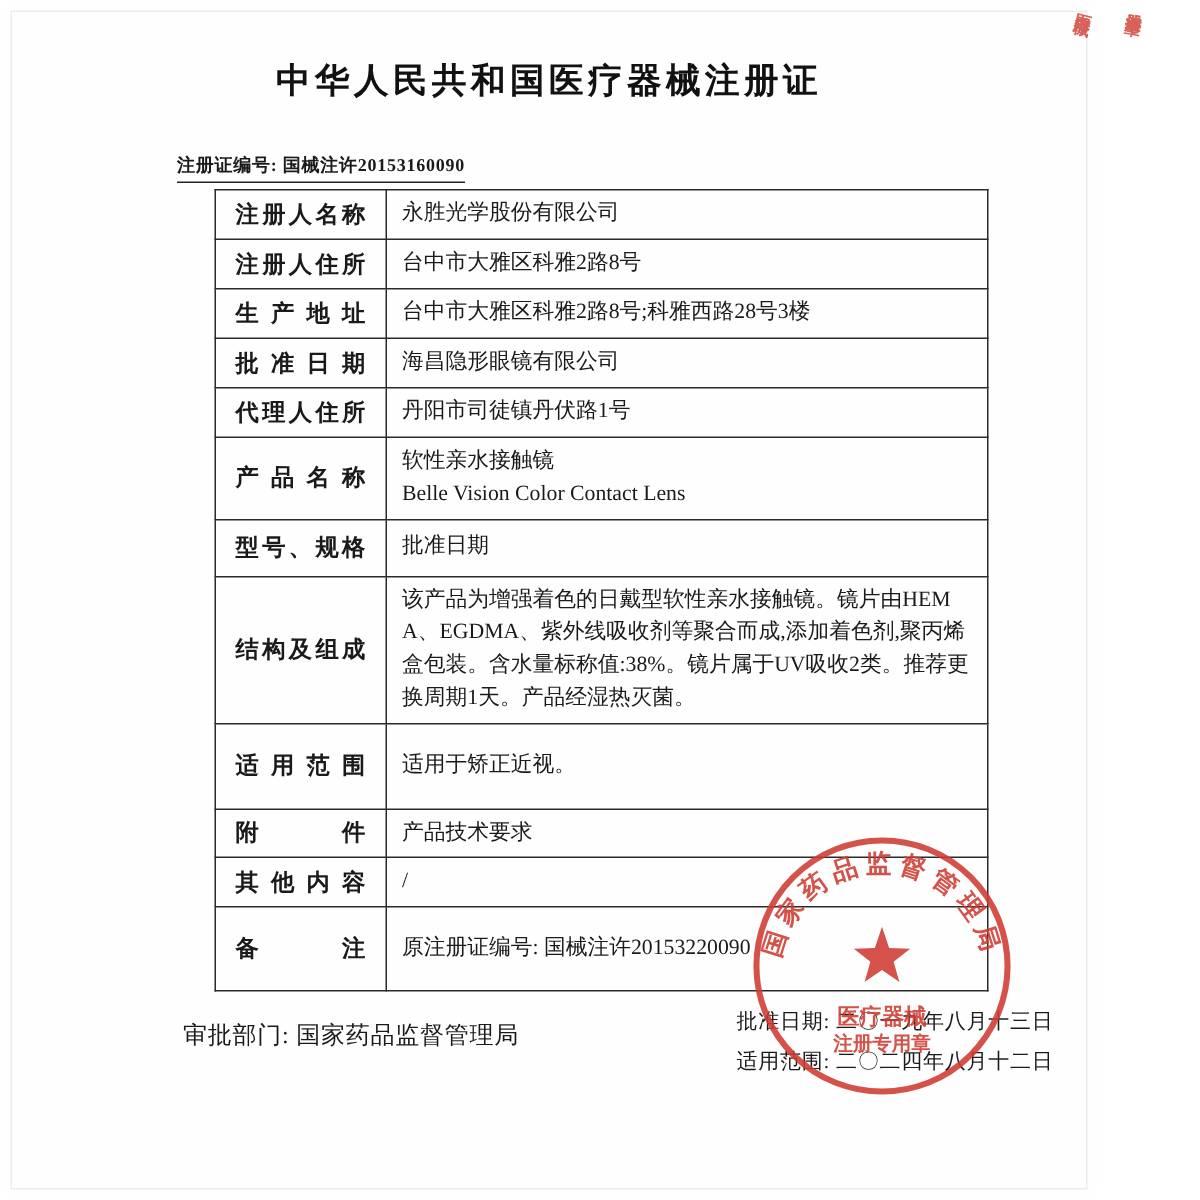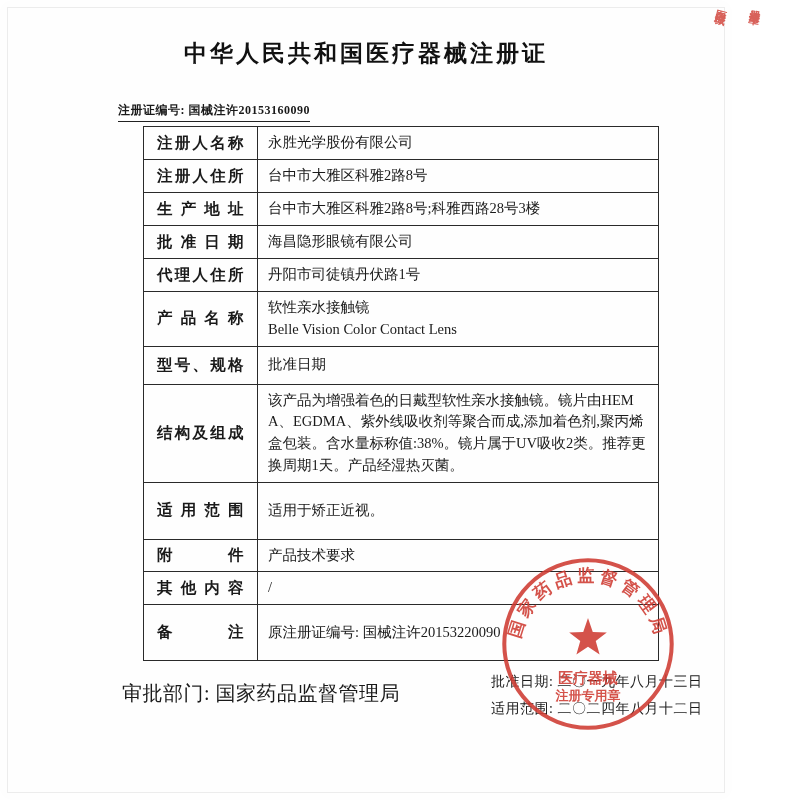--- a/index.html
+++ b/index.html
@@ -39,21 +39,21 @@
   }
   tr.h33 td{height:33px;}
   tr.h38 td{height:38px;}
   tr.h52 td{height:52px;}
   tr.h92 td{height:92px;font-family:Liberation Serif, serif;}
   tr.h57 td{height:57px;}
   tr.h30 td{height:30px;}
   tr.h56 td{height:56px;}
 
   .approval{
-    position:absolute;top:680px;left:122px;font-size:20px;letter-spacing:.5px;
+    position:absolute;top:680px;left:122px;font-size:16px;letter-spacing:.5px;
   }
   .dates{
     position:absolute;top:668px;left:491px;font-size:14px;line-height:27px;letter-spacing:.5px;
   }
   .dates div{white-space:nowrap;}
 
   .seal{
     position:absolute;left:498px;top:553px;width:180px;height:182px;
     opacity:.88;pointer-events:none;
   }

